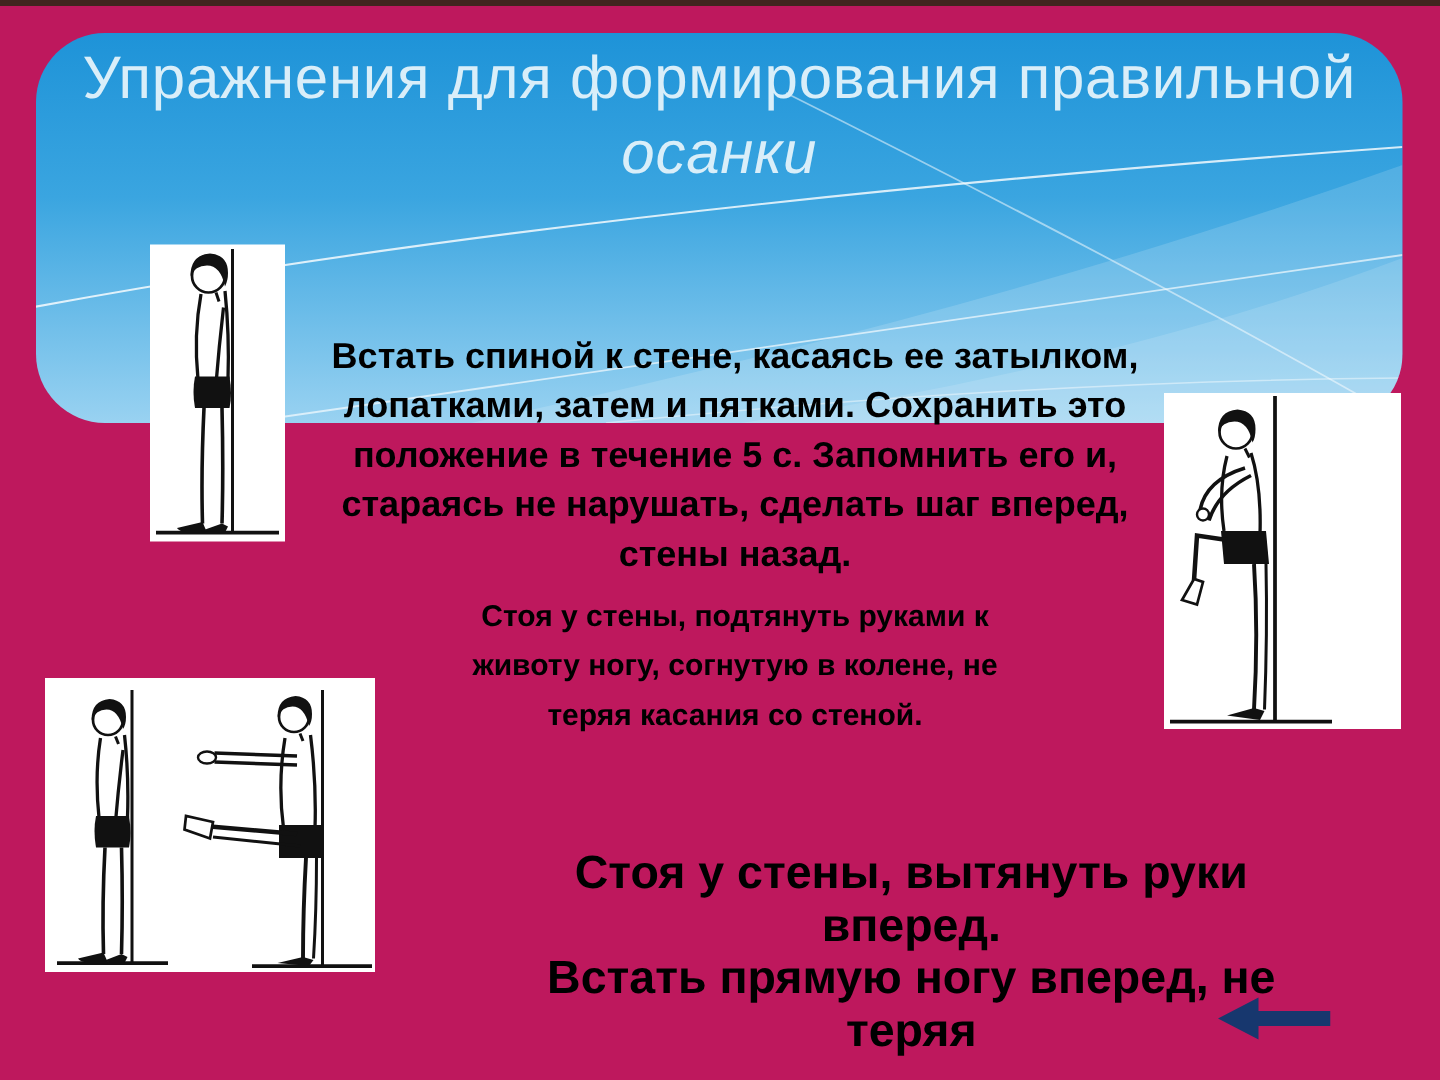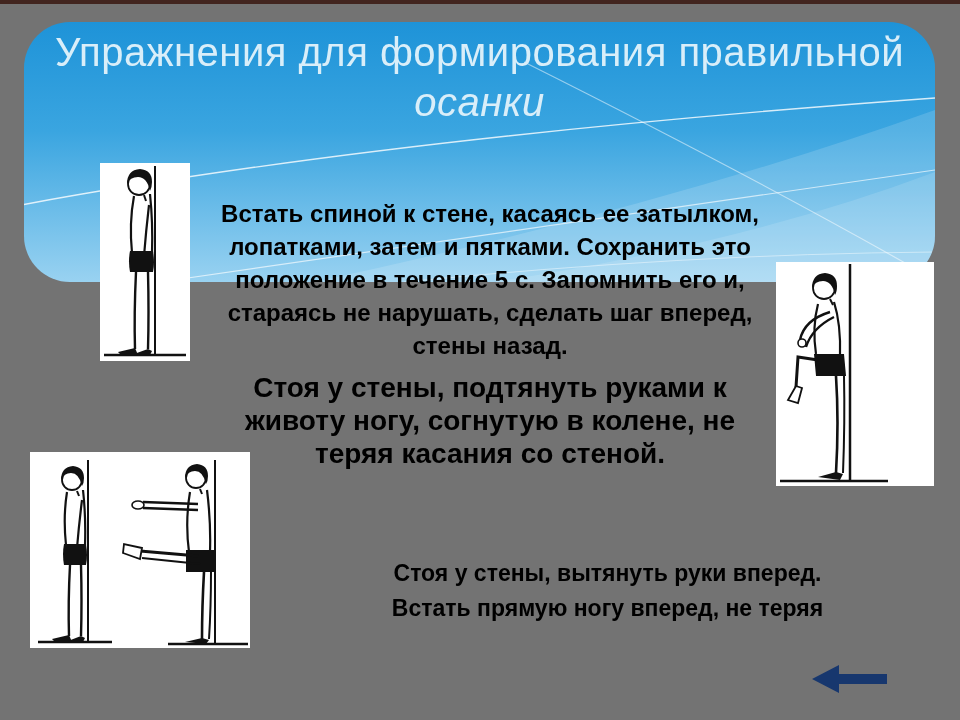--- a/index.html
+++ b/index.html
@@ -1,17 +1,17 @@
 <!DOCTYPE html>
 <html><head>
 <meta charset="utf-8">
 <style>
   html,body{margin:0;padding:0;background:#ffffff;}
   #slide{
-    position:relative;width:960px;height:720px;background:#737373;
+    position:relative;width:960px;height:720px;background:#be185d;
     overflow:hidden;font-family:"Liberation Sans",sans-serif;
   }
   #top-edge{position:absolute;left:0;top:0;width:960px;height:4px;background:#42251f;}
   
   #panel{
     position:absolute;left:24px;top:22px;width:911px;height:260px;
     border-radius:46px;
     background:linear-gradient(180deg,#1e93d8 0%,#3aa5e0 42%,#99d2f1 100%);
     overflow:hidden;
   }
@@ -20,24 +20,24 @@
     position:absolute;left:24px;width:911px;text-align:center;
     color:#d9eef9;font-size:40px;font-weight:400;letter-spacing:0.5px;
     z-index:3;
   }
   #title1{top:30px;}
   #title2{top:80px;font-style:italic;}
   #subtitle{
     position:absolute;left:296px;top:102px;z-index:4;
     color:#000000;font-size:30px;font-weight:700;letter-spacing:0.2px;
   }
-  .para{position:absolute;z-index:5;color:#000;font-weight:700;text-align:center;}
+  .para{position:absolute;z-index:5;color:#000;font-weight:700;text-align:center;margin-top:24px;}
   #para1{left:190px;top:197px;width:600px;font-size:24px;line-height:33px;}
-  #para2{left:230px;top:371px;width:520px;font-size:28px;line-height:33px;}
-  #para3{left:325px;top:556px;width:565px;font-size:23px;line-height:35px;text-align:center;}
+  #para2{left:230px;top:371px;width:520px;font-size:20px;line-height:33px;}
+  #para3{left:325px;top:540px;width:565px;font-size:31px;line-height:35px;text-align:center;}
   .figure-box{position:absolute;background:#ffffff;z-index:2;}
   #figbox-a{left:100px;top:163px;width:90px;height:198px;}
   #figbox-d{left:776px;top:262px;width:158px;height:224px;}
   #figbox-bc{left:30px;top:452px;width:220px;height:196px;}
   #back-arrow{position:absolute;left:812px;top:664px;width:75px;height:30px;z-index:6;cursor:pointer;}
   .fig-svg{display:block;}
 </style>
 </head>
 <body>
 

